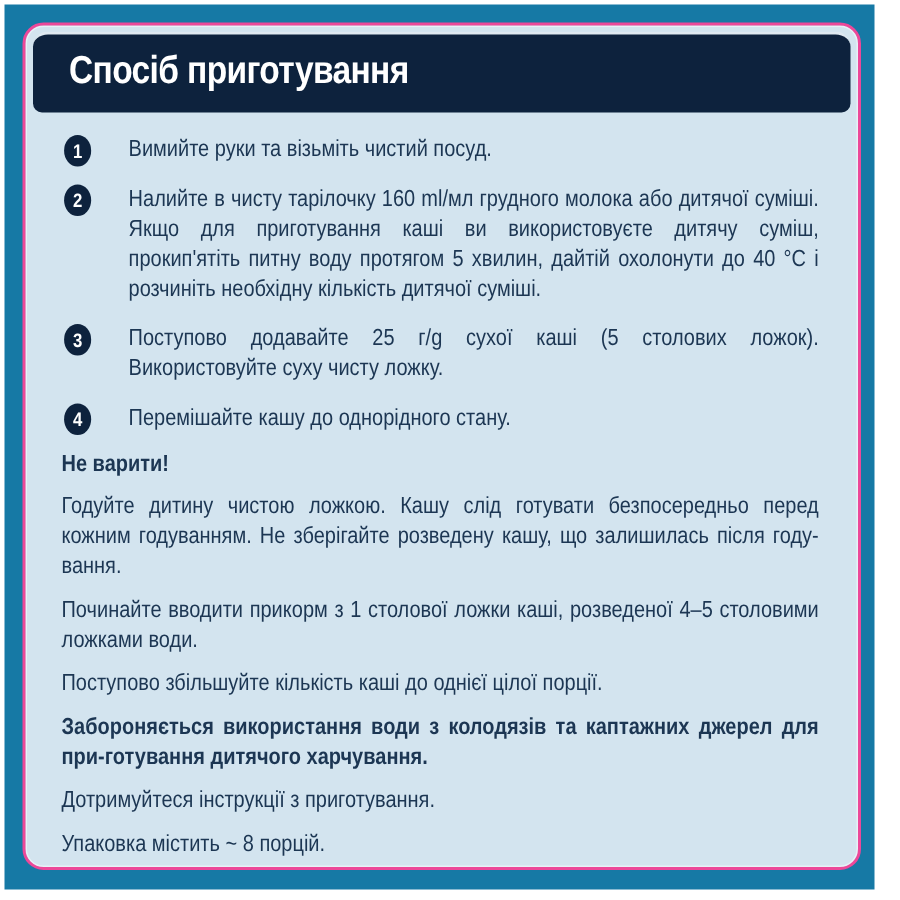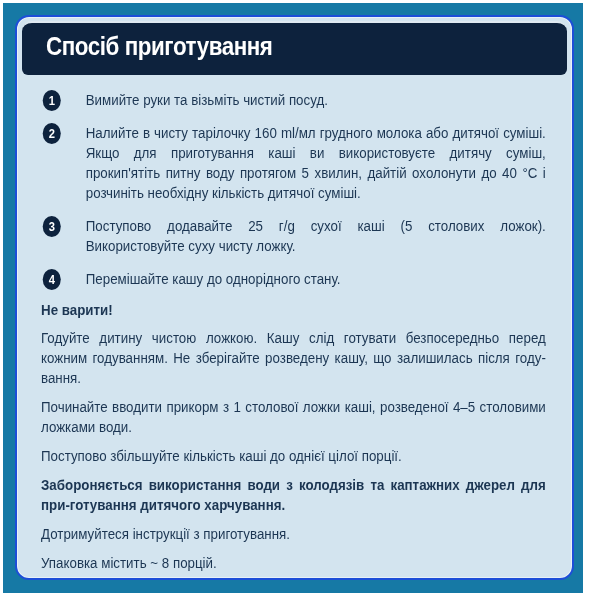--- a/index.html
+++ b/index.html
@@ -2,21 +2,21 @@
 <html><head>
 <meta charset="utf-8">
 <style>
   html, body { margin:0; padding:0; background:#ffffff; }
   body { width:600px; height:600px; position:relative; overflow:hidden;
          font-family:"Liberation Sans", "DejaVu Sans", sans-serif; }
   .frame { position:absolute; left:3px; top:3px; width:580px; height:590px;
            background:#1679a5; }
   .card { position:absolute; left:13px; top:13px; width:559px; height:565px;
           background:#d3e4ef; border-radius:14px;
-          border:2px solid #1d4ed8; box-sizing:border-box;
+          border:2px solid #ec4899; box-sizing:border-box;
           box-shadow: inset 0 0 0 1px #e8f1f7; overflow:hidden; }
   .header { position:absolute; left:5px; top:4px; right:5px; height:52px;
             background:#0d223d; border-radius:10px 10px 6px 6px;
             border-top:2px solid #dfe9f1; }
   .title { position:absolute; left:24px; top:8px; color:#ffffff;
            font-size:26px; font-weight:bold; letter-spacing:-0.5px;
            transform:scaleX(0.86); transform-origin:left center; white-space:nowrap; }
   .content { position:absolute; left:24px; top:73px; width:505px; color:#1c3653;
              font-size:15.5px; line-height:20px; }
   .content .cx { transform:scaleX(0.86); transform-origin:left top; width:587px; }

